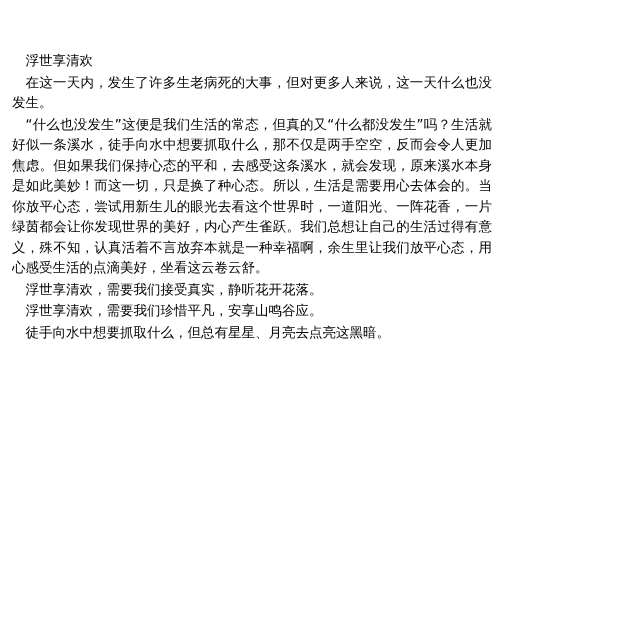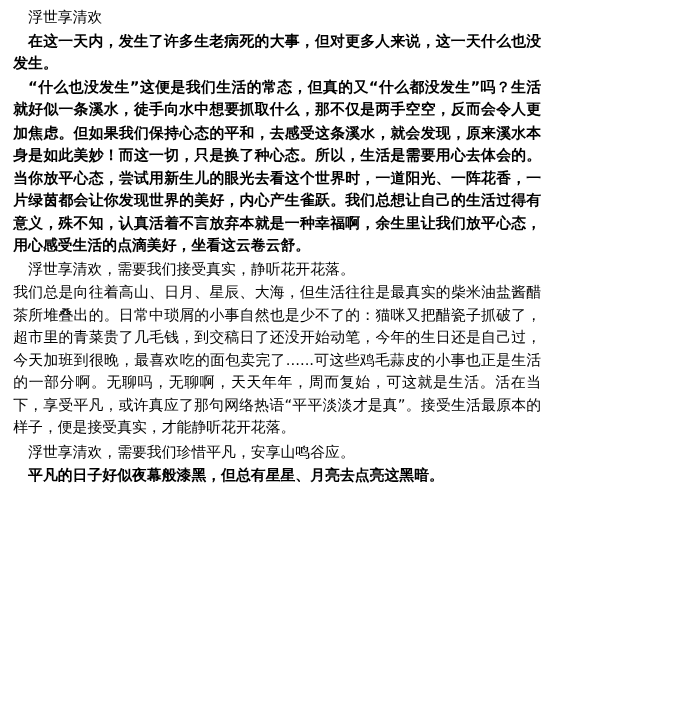--- a/index.html
+++ b/index.html
@@ -11,44 +11,43 @@
     width: 625px;
     height: 641px;
     font-family: "DejaVu Sans", "Liberation Sans", sans-serif;
     color: #000000;
     overflow: hidden;
   }
   .doc {
     padding: 6px 12px 0 12px;
     box-sizing: border-box;
     width: 504px;
+    margin-top: 44px;
   }
   .para {
     font-size: 13.5px;
     line-height: 1.52;
     margin: 0 0 1px 0;
     text-align: justify;
     text-justify: inter-ideograph;
     word-break: break-all;
   }
   .heading {
     font-size: 13.5px;
     line-height: 1.52;
     margin: 0 0 1px 0;
     text-indent: 1em;
   }
   .indent {
     text-indent: 1em;
-    font-weight: bold;
   }
 </style>
 </head>
 <body>
 
 <div class="doc">
   <div class="heading">浮世享清欢</div>
   <div class="para indent">在这一天内，发生了许多生老病死的大事，但对更多人来说，这一天什么也没发生。</div>
   <div class="para indent">“什么也没发生”这便是我们生活的常态，但真的又“什么都没发生”吗？生活就好似一条溪水，徒手向水中想要抓取什么，那不仅是两手空空，反而会令人更加焦虑。但如果我们保持心态的平和，去感受这条溪水，就会发现，原来溪水本身是如此美妙！而这一切，只是换了种心态。所以，生活是需要用心去体会的。当你放平心态，尝试用新生儿的眼光去看这个世界时，一道阳光、一阵花香，一片绿茵都会让你发现世界的美好，内心产生雀跃。我们总想让自己的生活过得有意义，殊不知，认真活着不言放弃本就是一种幸福啊，余生里让我们放平心态，用心感受生活的点滴美好，坐看这云卷云舒。</div>
   <div class="heading">浮世享清欢，需要我们接受真实，静听花开花落。</div>
-  <div class="para">我们总是向往着高山、日月、星辰、大海，但生活往往是最真实的柴米油盐酱醋茶所堆叠出的。日常中琐屑的小事自然也是少不了的：猫咪又把醋瓷子抓破了，超市里的青菜贵了几毛钱，到交稿日了还没开始动笔，今年的生日还是自己过，今天加班到很晚，最喜欢吃的面包卖完了......可这些鸡毛蒜皮的小事也正是生活的一部分啊。无聊吗，无聊啊，天天年年，周而复始，可这就是生活。活在当下，享受平凡，或许真应了那句网络热语“平平淡淡才是真”。接受生活最原本的样子，便是接受真实，才能静听花开花落。</div>
   <div class="heading">浮世享清欢，需要我们珍惜平凡，安享山鸣谷应。</div>
-  <div class="para indent">平凡的日子好似夜幕般漆黑，但总有星星、月亮去点亮这黑暗。</div>
+  <div class="para indent">徒手向水中想要抓取什么，但总有星星、月亮去点亮这黑暗。</div>
 </div>
 
 </body></html>

